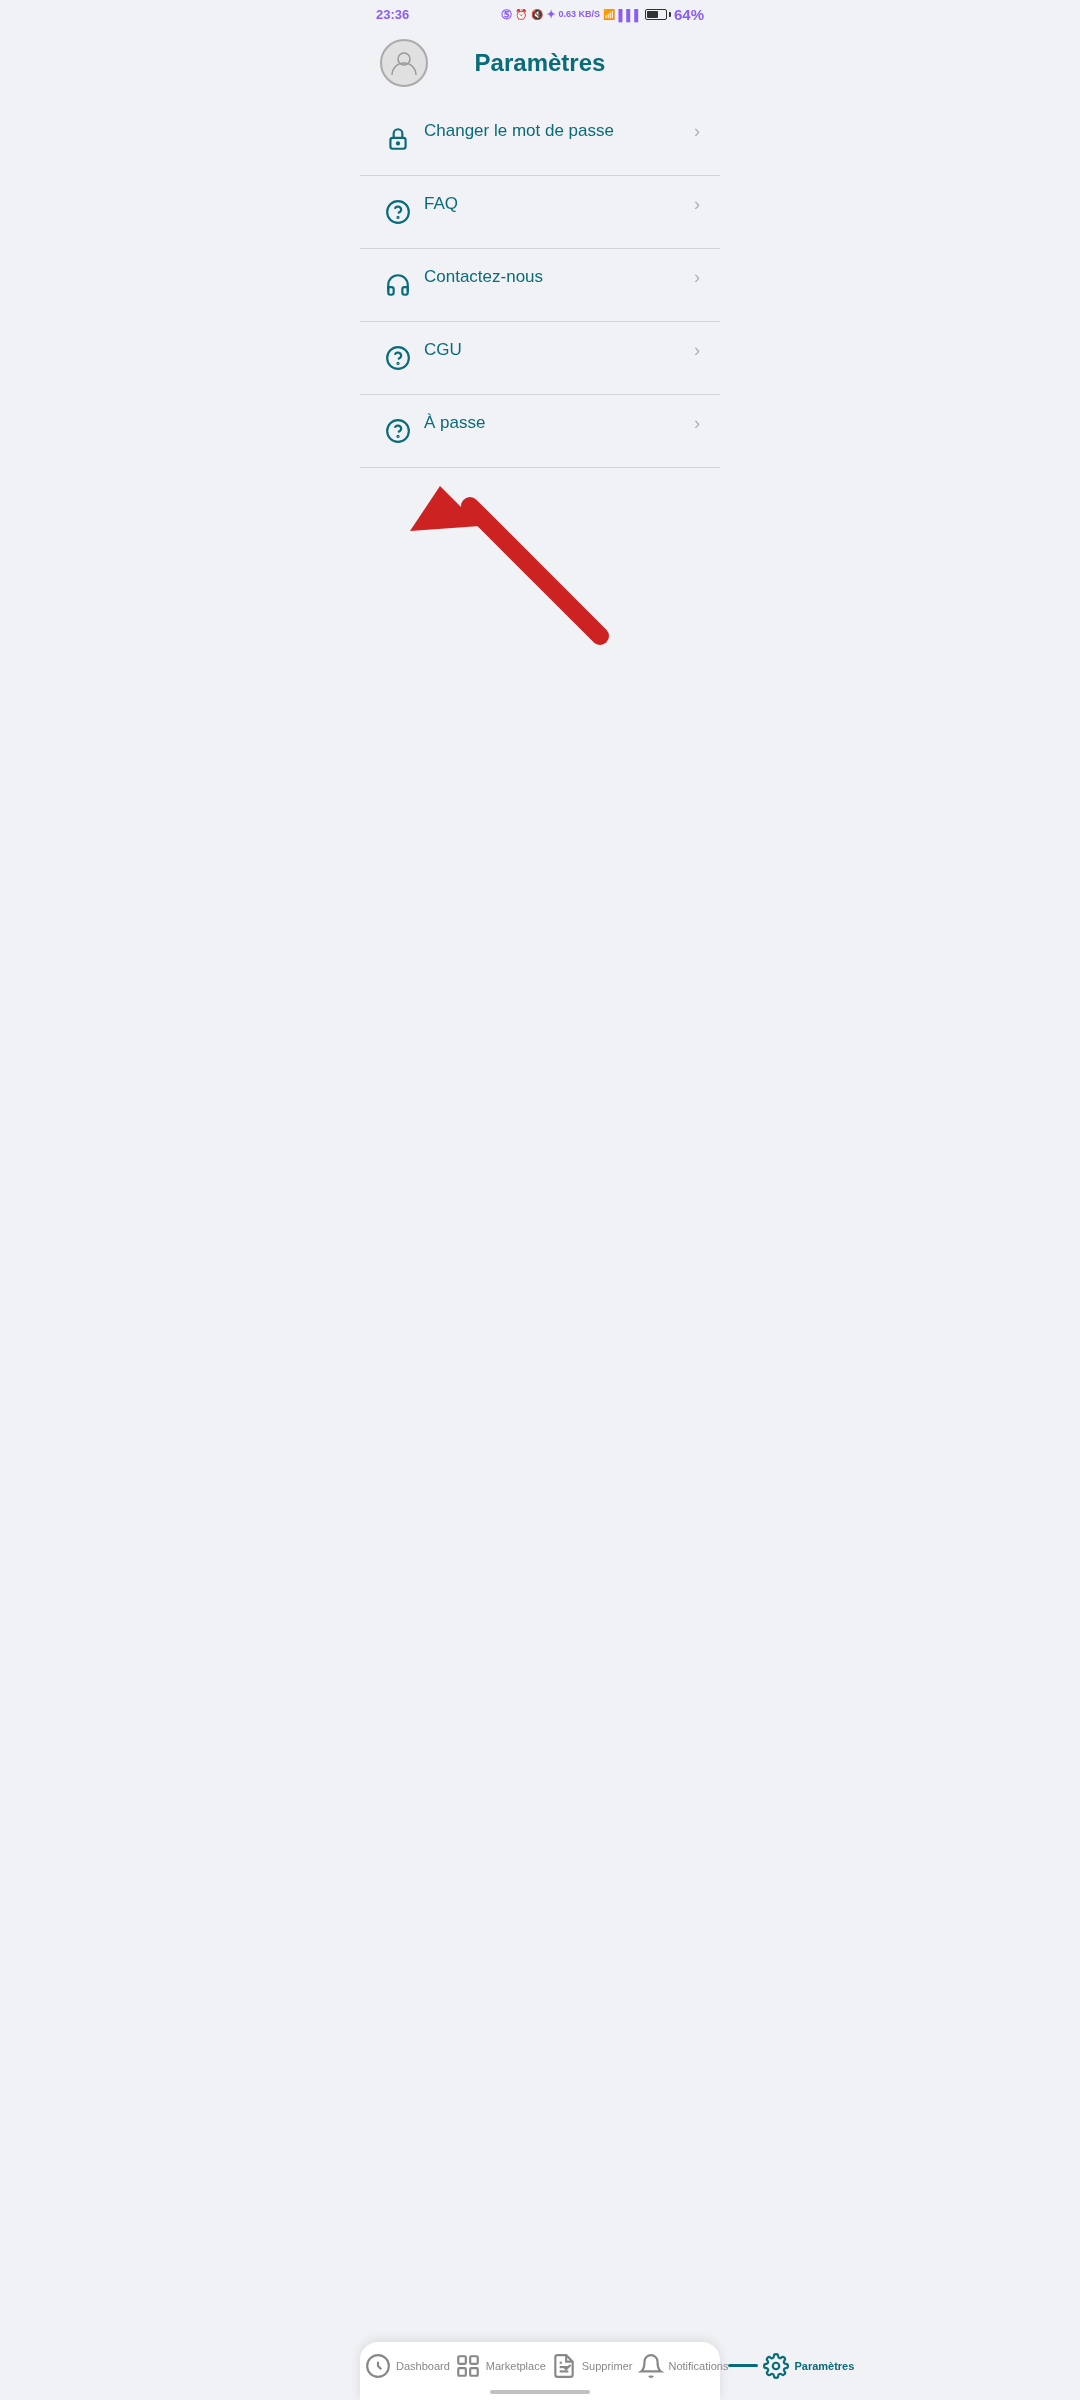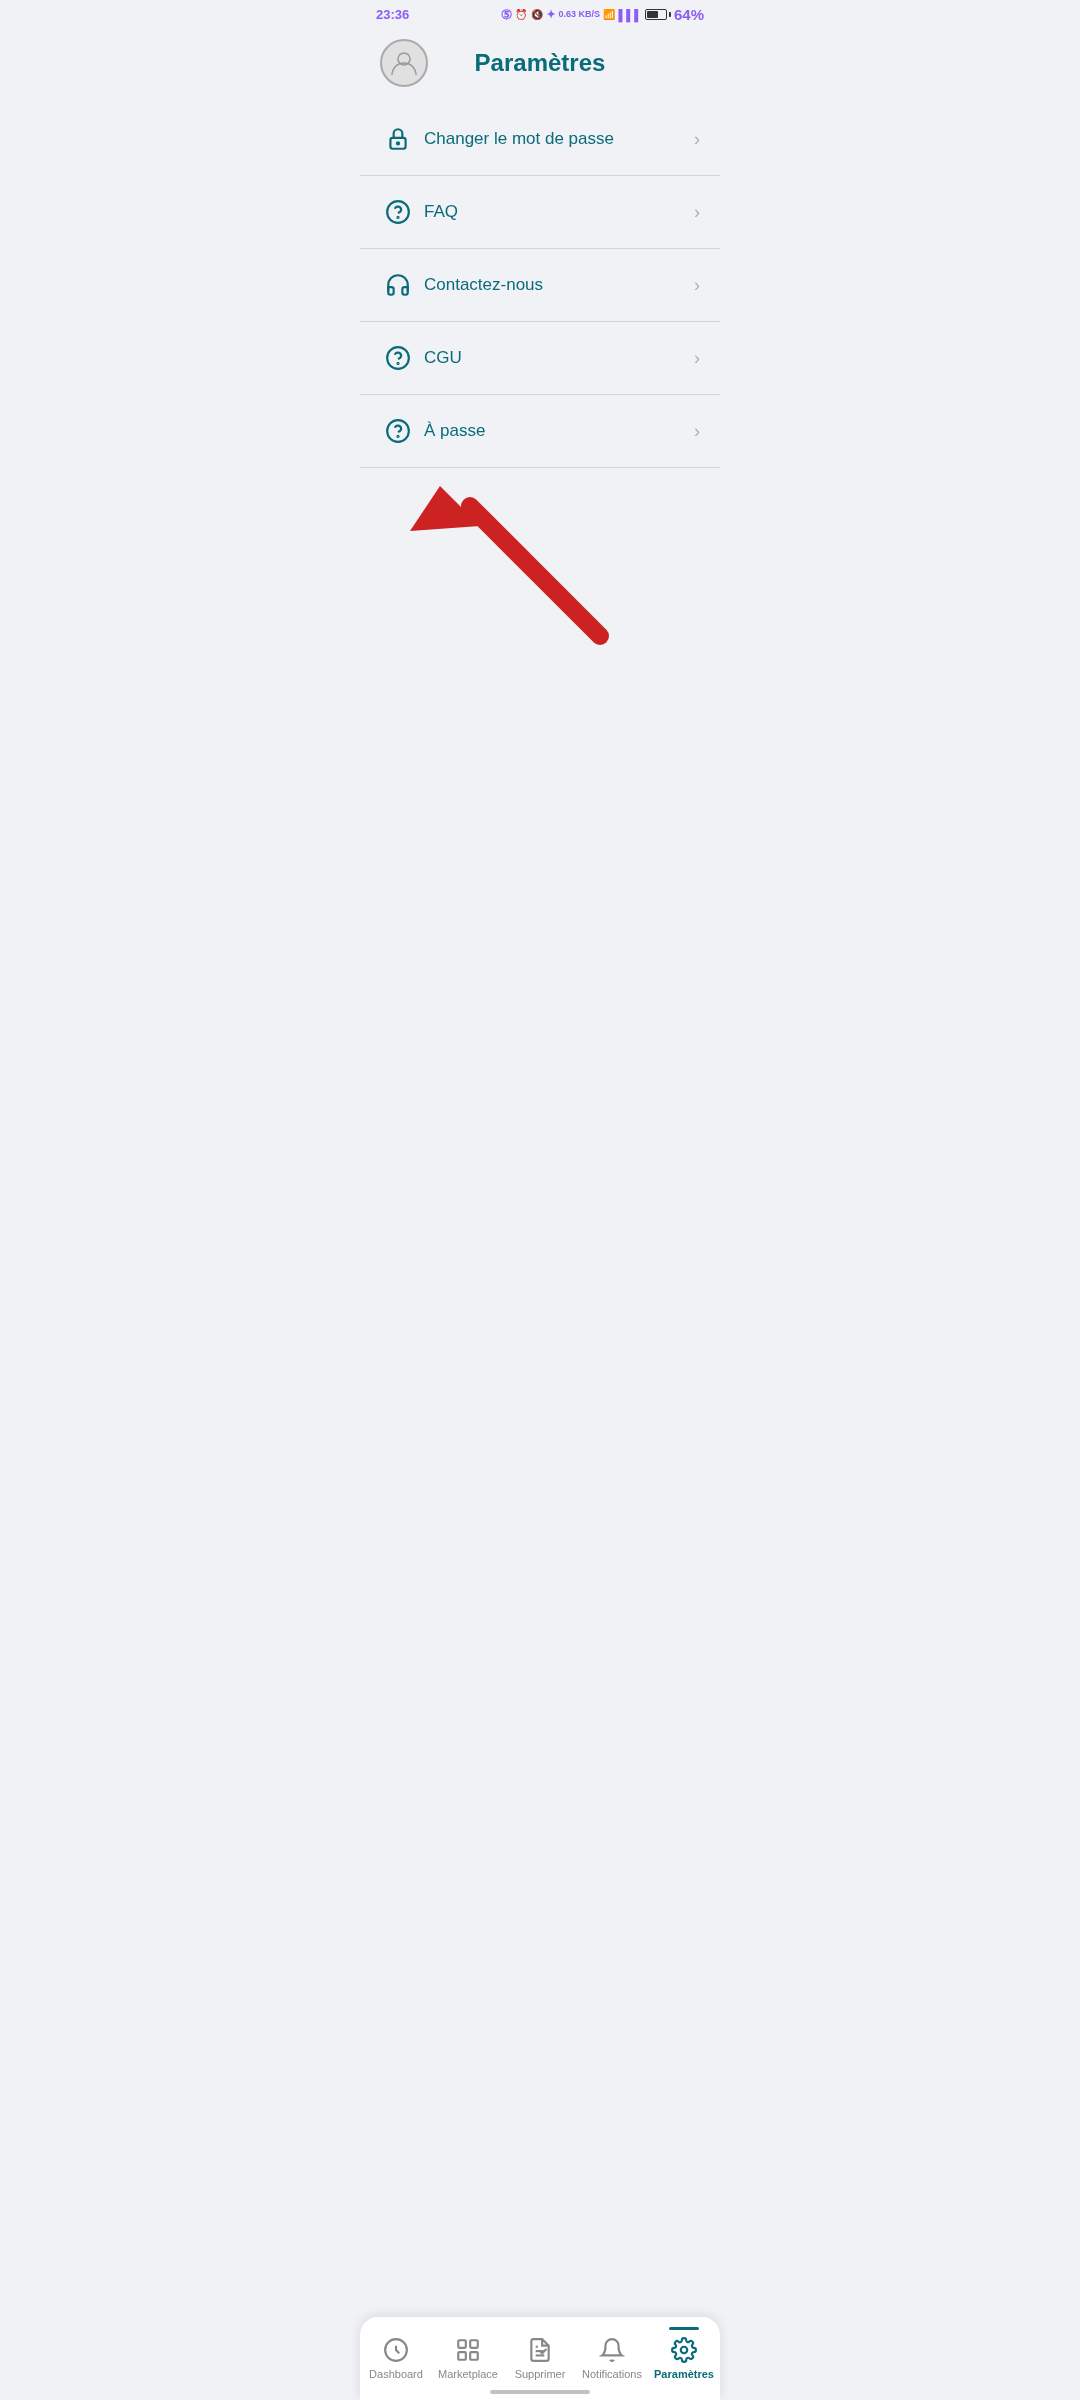--- a/index.html
+++ b/index.html
@@ -66,21 +66,21 @@
       margin-right: 48px;
     }
 
     
     .menu-list {
       background: transparent;
       margin: 0 0 8px;
     }
     .menu-item {
       display: flex;
-      align-items: center;
+      align-items: flex-start;
       padding: 18px 20px;
       border-bottom: 1px solid #d0d4da;
       cursor: pointer;
       background: transparent;
     }
     .menu-icon {
       width: 36px; height: 36px;
       display: flex; align-items: center; justify-content: center;
       color: #0a6b7a;
       flex-shrink: 0;
@@ -151,21 +151,21 @@
       background: #fff;
       border-radius: 18px 18px 0 0;
       box-shadow: 0 -2px 12px rgba(0,0,0,0.1);
       display: flex;
       justify-content: space-around;
       align-items: flex-start;
       padding: 10px 0 20px;
     }
     .nav-item {
       display: flex;
-      flex-direction: column;
+      flex-direction: row;
       align-items: center;
       gap: 4px;
       flex: 1;
       cursor: pointer;
     }
     .nav-icon {
       width: 28px; height: 28px;
       display: flex; align-items: center; justify-content: center;
     }
     .nav-icon svg { width: 26px; height: 26px; }

